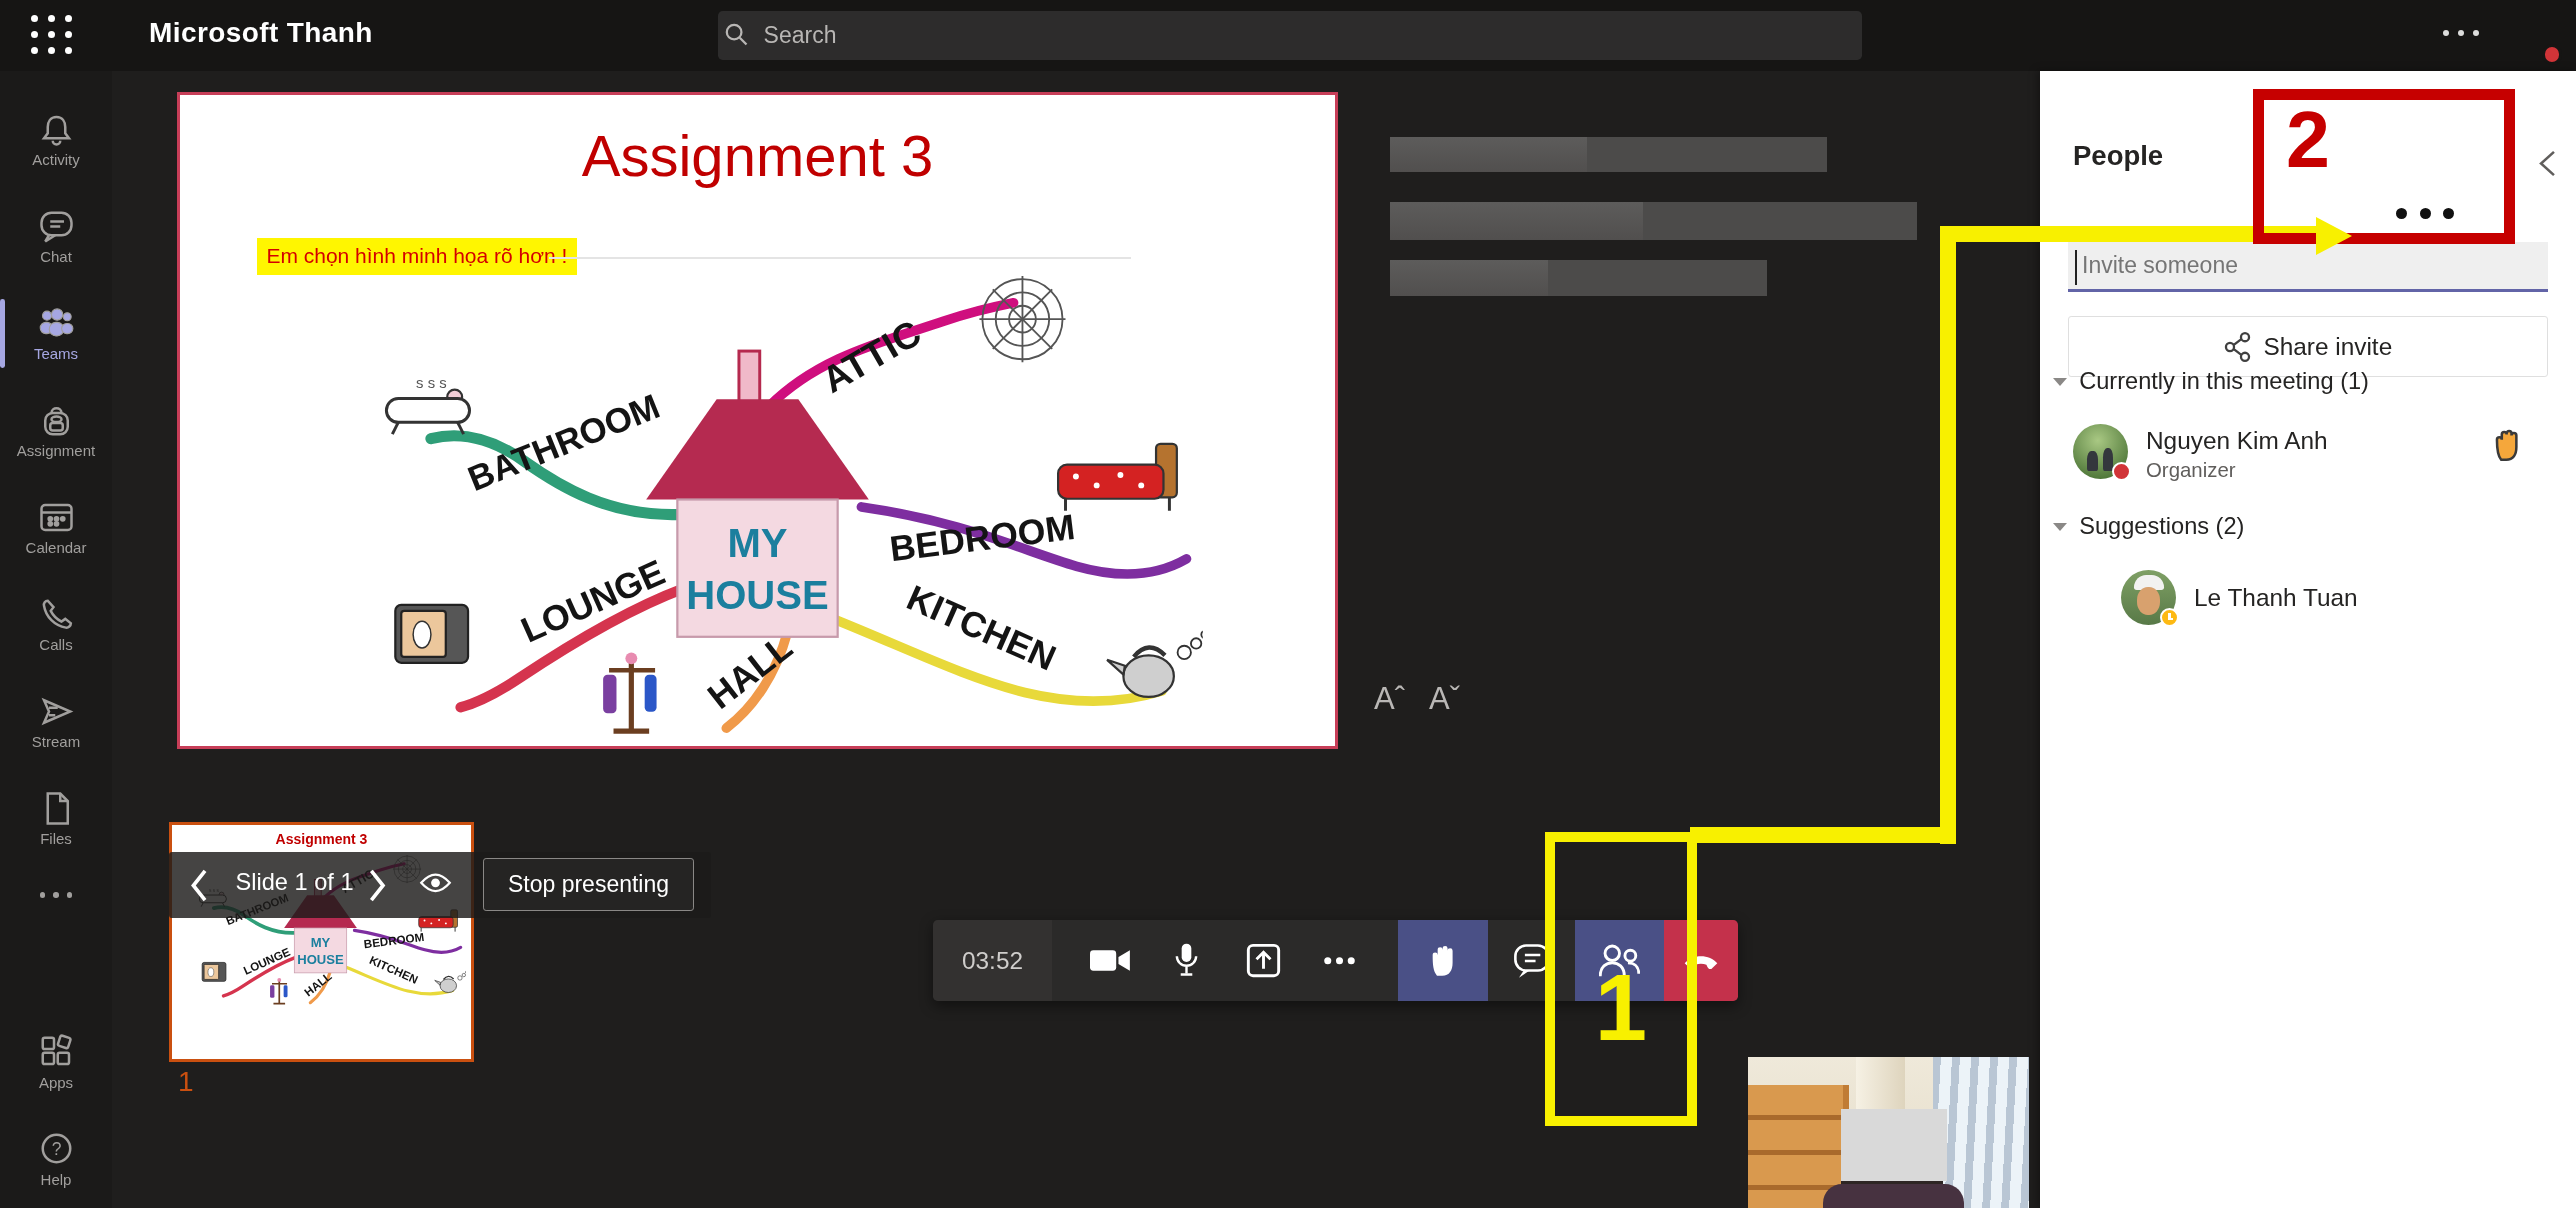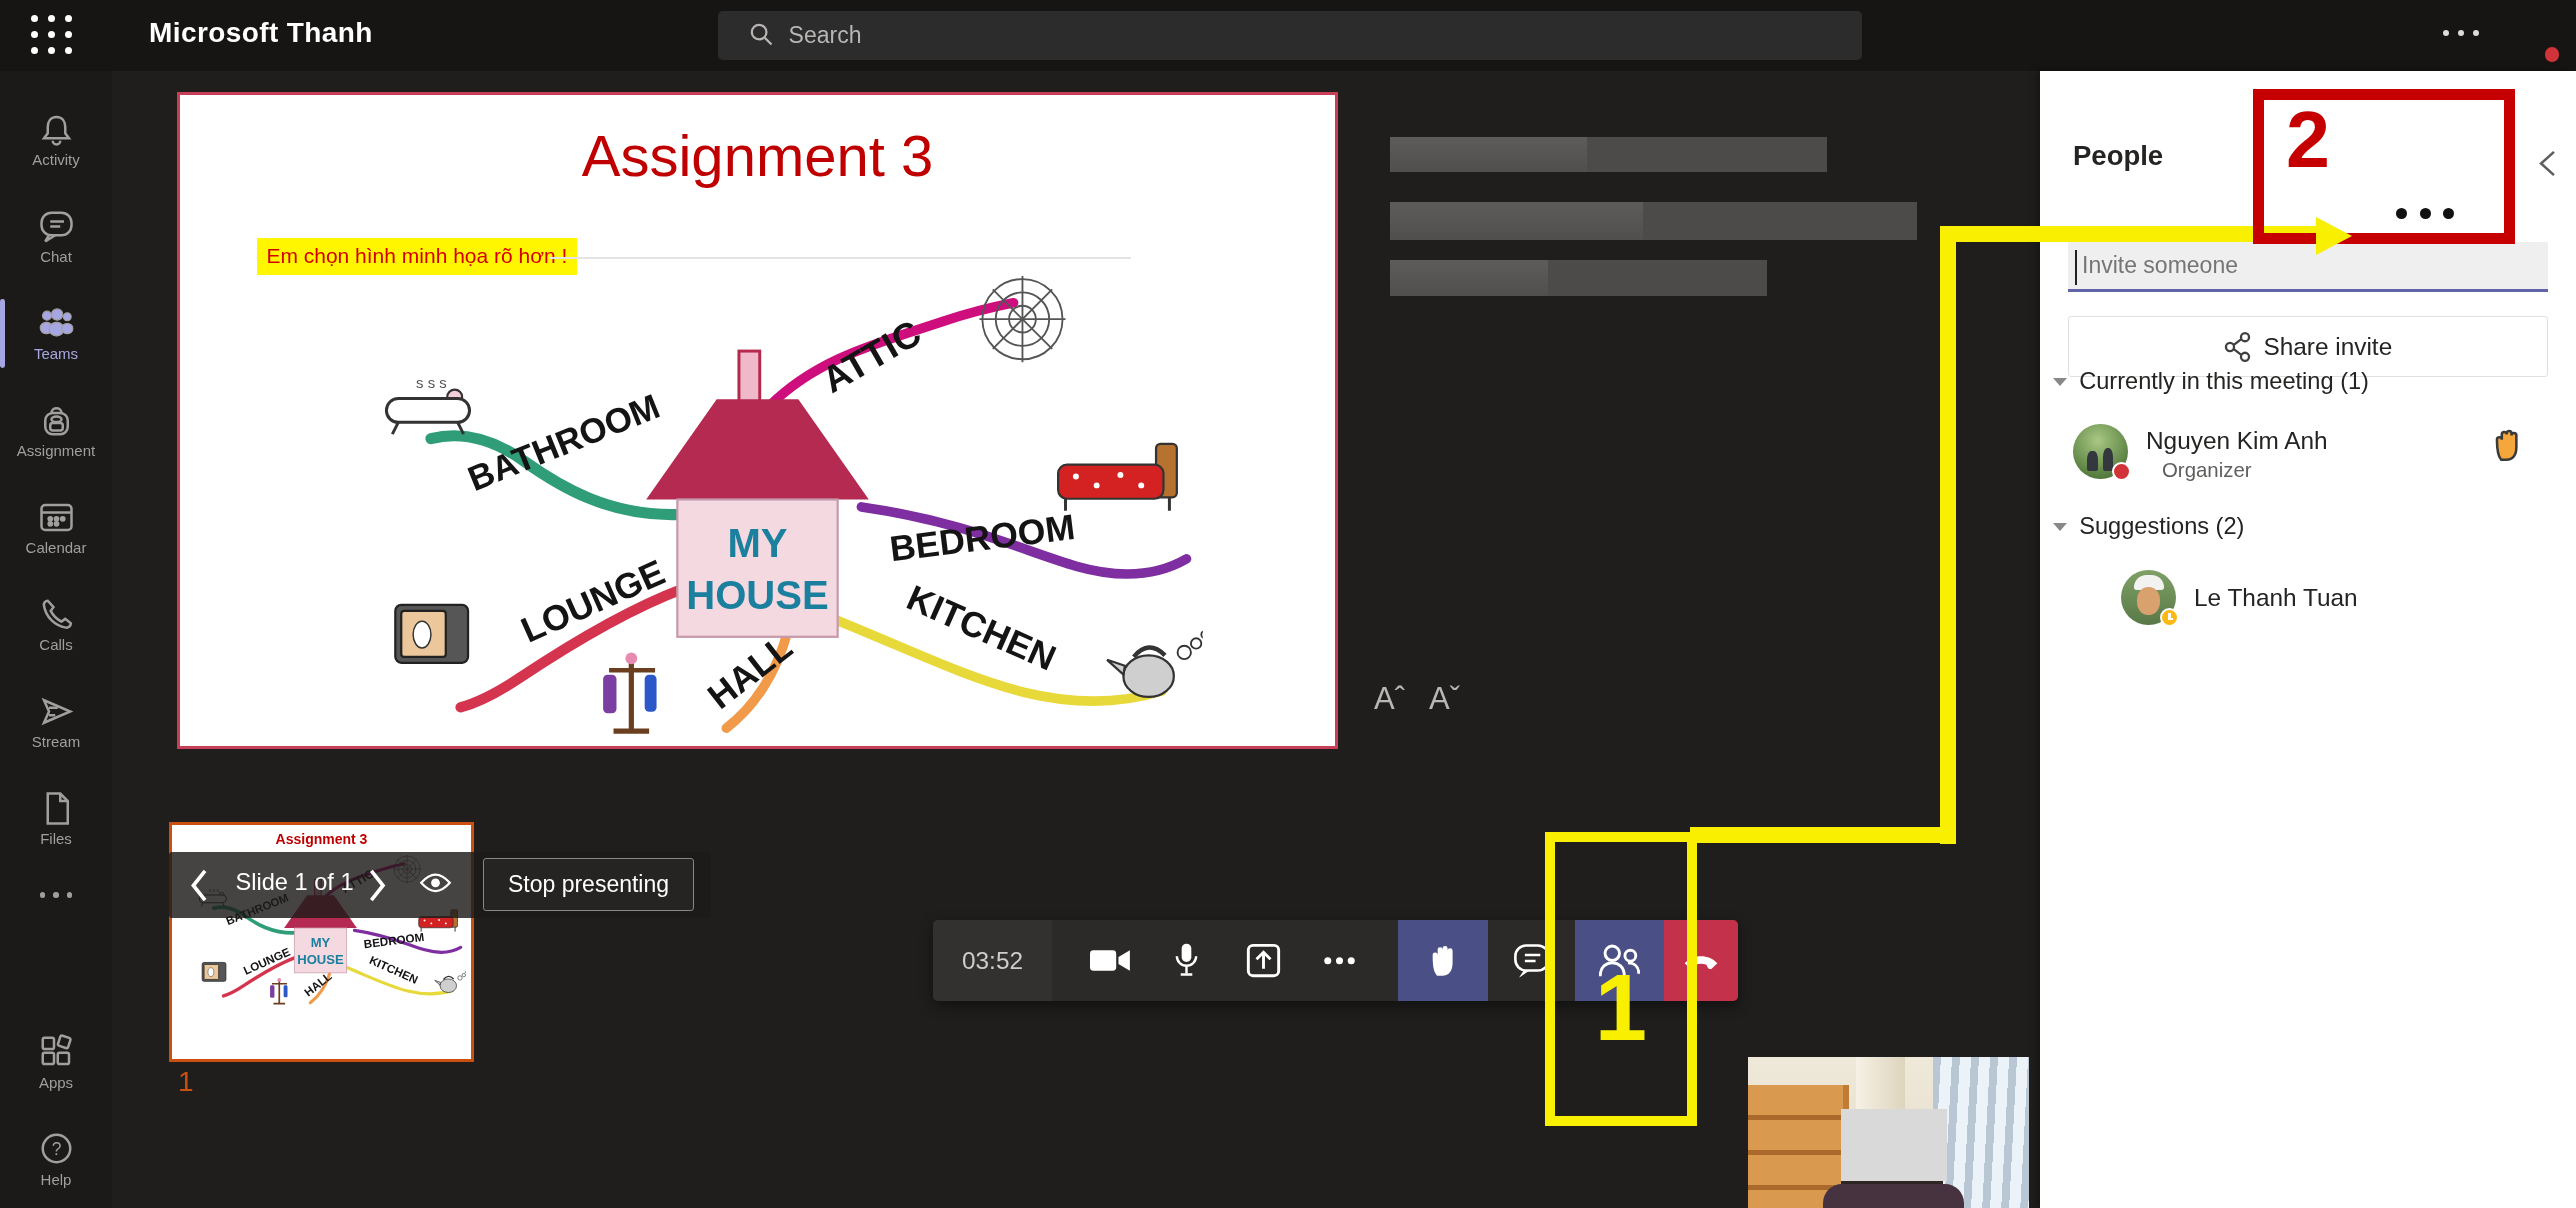--- a/index.html
+++ b/index.html
@@ -4,21 +4,21 @@
 <style>
   html,body{margin:0;padding:0;background:#000;}
   *{box-sizing:border-box;font-family:"Liberation Sans",sans-serif;}
   #root{position:relative;width:2576px;height:1208px;overflow:hidden;background:#1f1e1d;}
 
   
   .topbar{position:absolute;left:0;top:0;width:2576px;height:71px;background:#161514;z-index:5;}
   .waffle{position:absolute;left:31px;top:15px;width:44px;height:41px;display:grid;grid-template-columns:repeat(3,1fr);gap:7px;cursor:pointer;}
   .waffle span{width:7px;height:7px;border-radius:50%;background:#fff;}
   .app-title{position:absolute;left:149px;top:17.3px;font-size:28px;font-weight:bold;color:#fff;letter-spacing:0.4px;}
-  .searchbox{position:absolute;left:718px;top:11px;width:1144px;height:49px;background:#2d2c2c;border-radius:4.7px;display:flex;align-items:center;padding-left:31px;color:#b8b6b4;font-size:23px;gap:12.6px;}
+  .searchbox{position:absolute;left:718px;top:11px;width:1144px;height:49px;background:#2d2c2c;border-radius:4.7px;display:flex;align-items:center;padding-left:6px;color:#b8b6b4;font-size:23px;gap:12.6px;}
   .top-more{position:absolute;left:2443px;top:30px;display:flex;gap:8.6px;cursor:pointer;}
   .top-more i{width:6.3px;height:6.3px;border-radius:50%;background:#dcdcdc;}
   .presence{position:absolute;width:20.4px;height:20.4px;border-radius:50%;background:#d13438;border:3.1px solid #161514;}
   .top-avatar-wrap{position:absolute;left:2504px;top:6.3px;width:58px;height:58px;}
 
   
   .sidebar{position:absolute;left:0;top:71px;width:112px;height:1137px;background:#1b1a19;display:flex;flex-direction:column;align-items:stretch;padding-top:20.4px;z-index:4;}
   .side-item{position:relative;height:97px;display:flex;flex-direction:column;align-items:center;justify-content:center;gap:4.7px;color:#a19f9d;cursor:pointer;}
   .side-item .lbl{font-size:15px;}
   .side-item svg{stroke:#a19f9d;}
@@ -83,21 +83,21 @@
   .sectionhdr{position:absolute;left:12.6px;display:flex;align-items:center;gap:12.6px;font-size:23.6px;color:#252423;cursor:pointer;}
   .tri{width:0;height:0;border-left:7px solid transparent;border-right:7px solid transparent;border-top:8.6px solid #8a8886;}
   .prow{position:absolute;left:0;width:536px;height:72px;cursor:pointer;}
   .pav{position:absolute;left:33px;top:0;width:55px;height:55px;border-radius:50%;overflow:hidden;}
   .pav-badge{position:absolute;width:19px;height:19px;border-radius:50%;left:72px;border:2.4px solid #fff;}
   .badge-busy{background:#d13438;}
   .badge-away{background:#fdb913;}
   .badge-away::after{content:"";position:absolute;left:6.3px;top:3.1px;width:2.4px;height:5.5px;background:#fff;}
   .badge-away::before{content:"";position:absolute;left:6.3px;top:7.9px;width:4.7px;height:2.4px;background:#fff;}
   .pname{position:absolute;left:106px;font-size:24.4px;color:#252423;white-space:nowrap;}
-  .prole{position:absolute;left:106px;font-size:20.4px;color:#605e5c;margin-left:16px;}
+  .prole{position:absolute;left:106px;font-size:20.4px;color:#605e5c;}
   .av-initials{display:flex;align-items:center;justify-content:center;width:100%;height:100%;background:#f5ddc1;color:#8a6134;font-weight:bold;font-size:21px;}
   .av-photo1{width:100%;height:100%;background:radial-gradient(circle at 45% 30%,#a9c883,#50783a 78%);position:relative;}
   .av-photo1 i{position:absolute;background:#34373d;border-radius:40% 40% 15% 15%;}
   .av-photo2{width:100%;height:100%;background:linear-gradient(#7fa065,#587947);position:relative;}
   .av-photo2 .cap{position:absolute;left:12.6px;top:4.7px;width:30px;height:15.7px;background:#f2f2f0;border-radius:14px 14px 3.1px 3.1px;}
   .av-photo2 .face{position:absolute;left:15.7px;top:17.3px;width:23.6px;height:28px;background:#d8a16e;border-radius:46%;}
   .hand-emoji{position:absolute;left:452px;top:1.6px;}
 
   
   .ann{position:absolute;background:#f8f000;z-index:20;}

